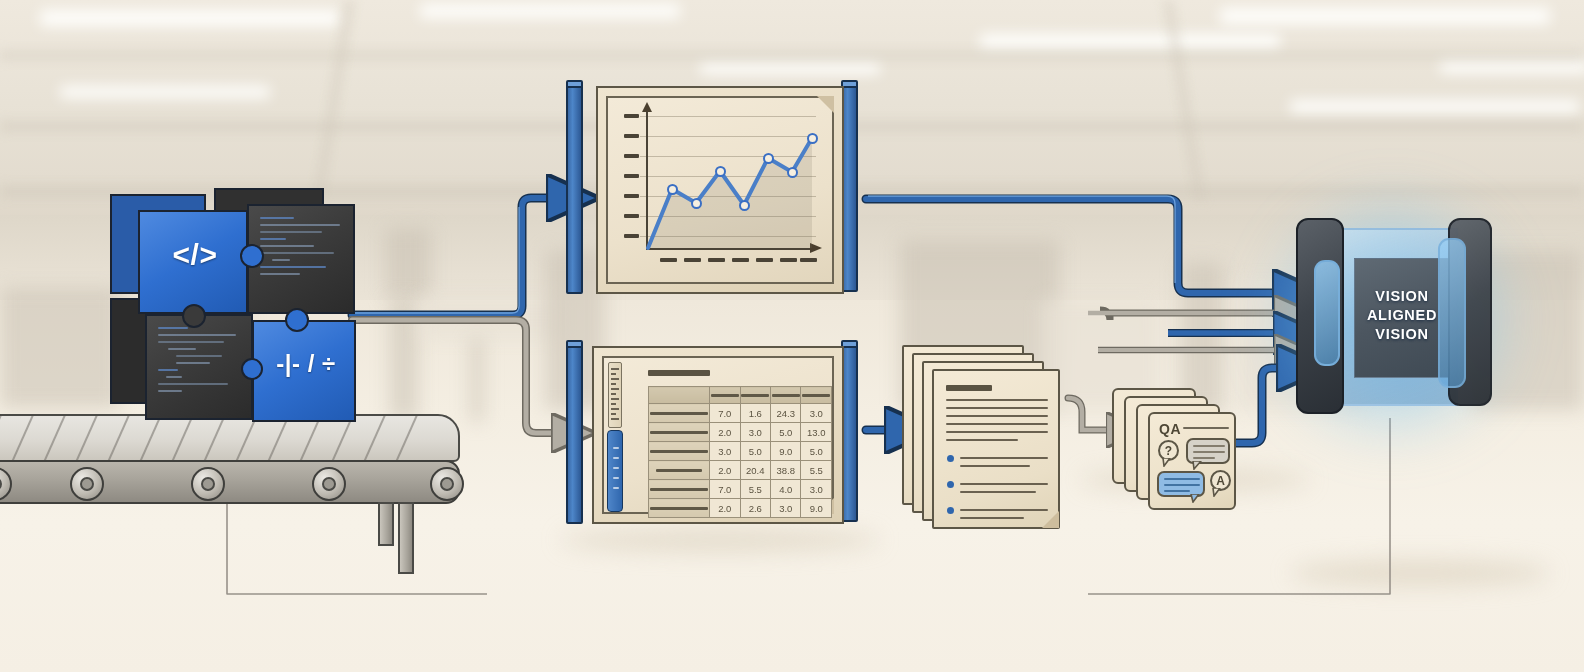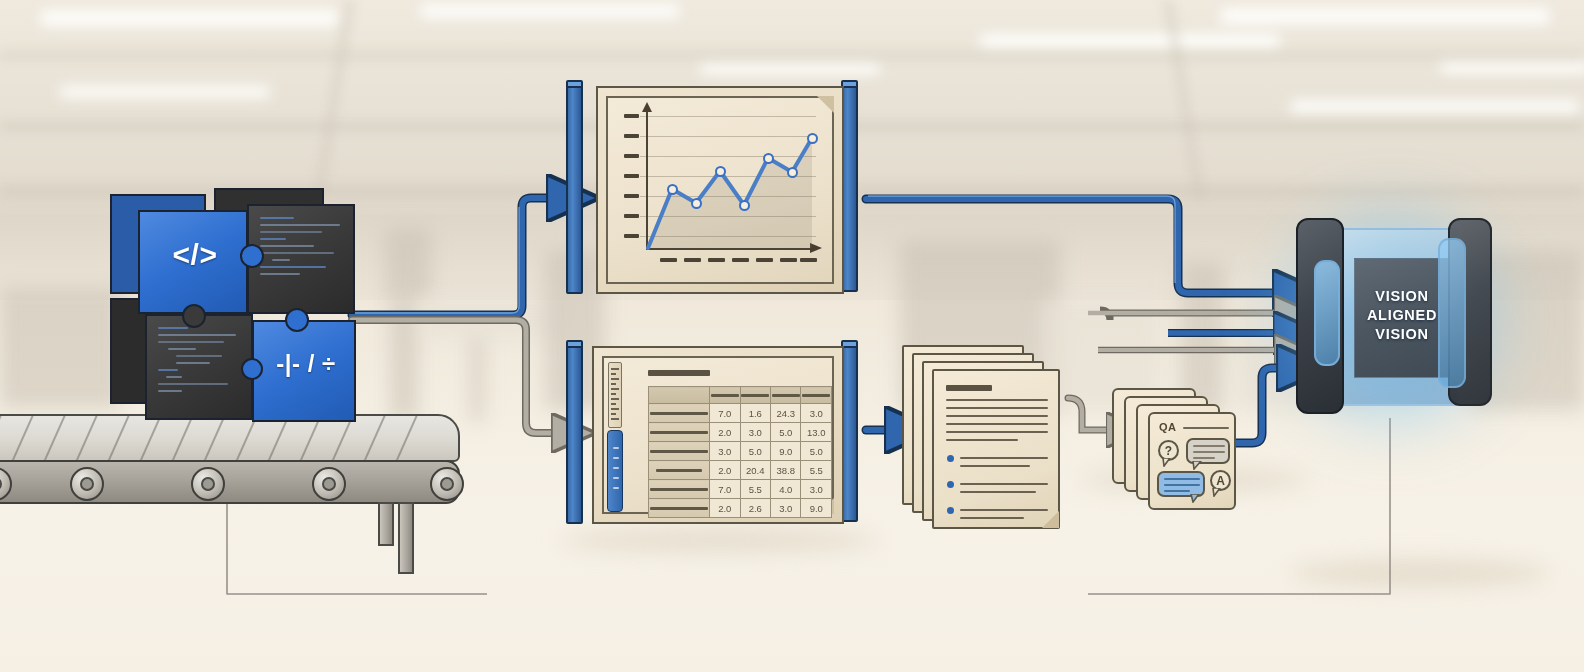--- a/index.html
+++ b/index.html
@@ -93,21 +93,21 @@
   
   .doc{position:absolute;background:linear-gradient(160deg,#f4ead6 0%,#eadfc7 70%,#e0d4b8 100%);
     border:2px solid #5c5646;box-sizing:border-box;border-radius:2px;}
   .dline{position:absolute;height:2px;background:#6a6150;border-radius:1px;}
   .dtitle{position:absolute;height:6px;background:#5a5343;border-radius:1px;}
   .bullet{position:absolute;width:7px;height:7px;border-radius:50%;background:#2f66ad;}
 
   
   .qa{position:absolute;background:linear-gradient(160deg,#f4ead6 0%,#ece1c9 70%,#e1d5b9 100%);
     border:2px solid #5c5646;box-sizing:border-box;border-radius:6px;}
-  .qalbl{position:absolute;font-size:11px;font-weight:700;color:#4e4736;letter-spacing:.5px;}
+  .qalbl{position:absolute;font-size:14px;font-weight:700;color:#4e4736;letter-spacing:.5px;}
   .bub{position:absolute;border:2px solid #5c5646;box-sizing:border-box;border-radius:7px;}
   .bub.gray{background:#d6d2c8;}
   .bub.blue{background:#8fbbe4;}
   .circ{position:absolute;border:2px solid #5c5646;box-sizing:border-box;border-radius:50%;
     background:#efe6d2;display:flex;align-items:center;justify-content:center;
     font-size:12px;font-weight:700;color:#4e4736;}
   .bubline{position:absolute;height:2px;background:#6f6858;border-radius:1px;opacity:.8;}
   .bubline.on-blue{background:#3e6f9e;opacity:.95;}
 
   

